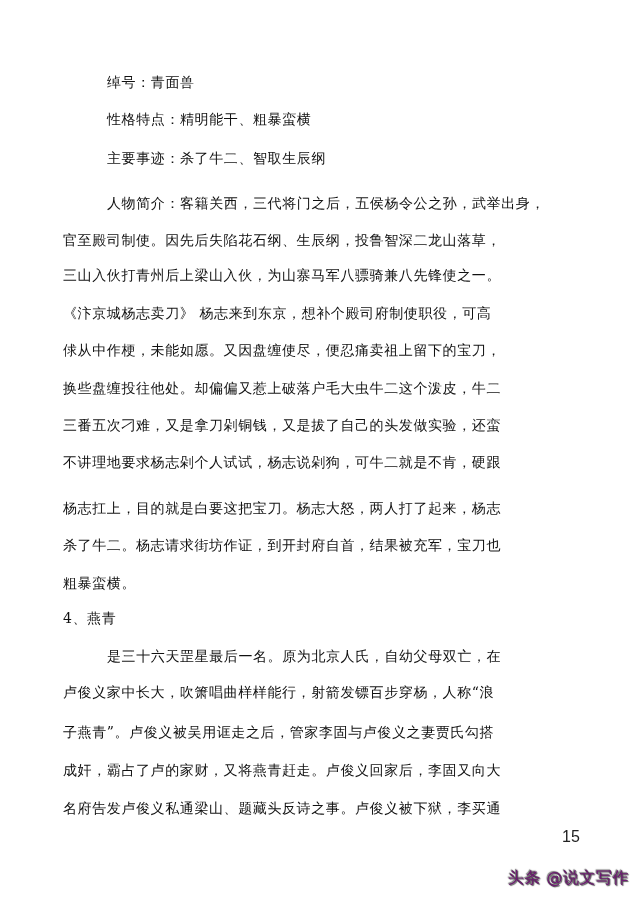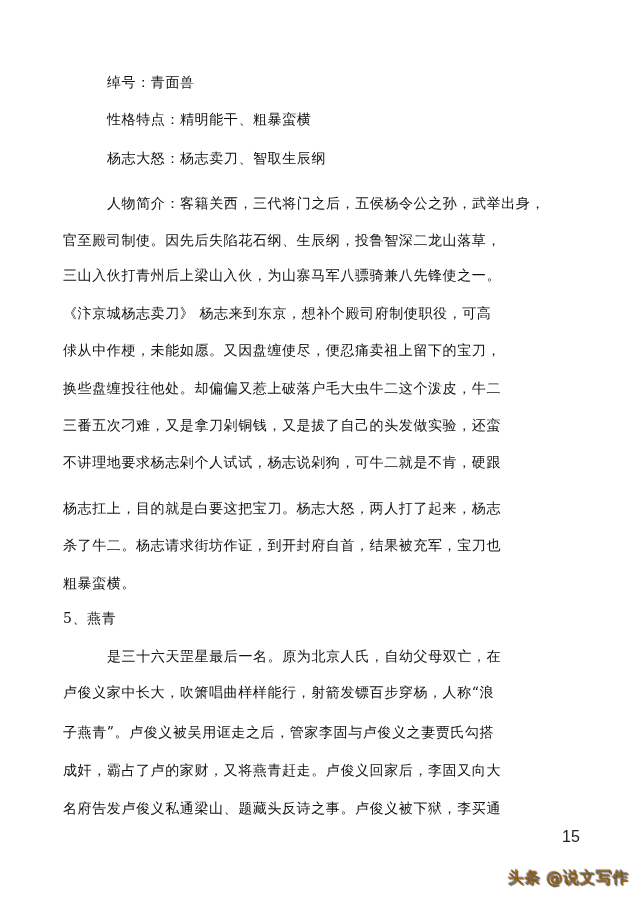--- a/index.html
+++ b/index.html
@@ -11,43 +11,43 @@
     position: absolute; left: 63px; white-space: nowrap;
     font-size: 14px; line-height: 24px; letter-spacing: 0.6px;
   }
   .indent { left: 107px; }
   .pagenum {
     position: absolute; left: 562px; top: 828px; font-size: 16px;
     font-family: "Liberation Sans", sans-serif; color: #222;
   }
   .watermark {
     position: absolute; left: 508px; top: 868px; font-size: 16px;
-    font-family: "DejaVu Sans", sans-serif; color: #a16207; letter-spacing: 0.5px;
+    font-family: "DejaVu Sans", sans-serif; color: #701a75; letter-spacing: 0.5px;
     text-shadow: 0 0 1px #333, 1px 1px 1px #555, -1px -1px 1px #777;
   }
 </style>
 </head>
 <body>
 
 <div id="doc">
     <div class="line indent" style="top: 70px;">绰号：青面兽</div>
     <div class="line indent" style="top: 108px; font-family: Liberation Mono, monospace;">性格特点：精明能干、粗暴蛮横</div>
-    <div class="line indent" style="top: 146px;">杨志大怒：杨志卖刀、智取生辰纲</div>
+    <div class="line indent" style="top: 146px;">主要事迹：杀了牛二、智取生辰纲</div>
     <div class="line indent" style="top: 191px;">人物简介：客籍关西，三代将门之后，五侯杨令公之孙，武举出身，</div>
     <div class="line" style="top: 228px;">官至殿司制使。因先后失陷花石纲、生辰纲，投鲁智深二龙山落草，</div>
     <div class="line" style="top: 263px;">三山入伙打青州后上梁山入伙，为山寨马军八骠骑兼八先锋使之一。</div>
     <div class="line" style="top: 301px;">《汴京城杨志卖刀》 杨志来到东京，想补个殿司府制使职役，可高</div>
     <div class="line" style="top: 338px;">俅从中作梗，未能如愿。又因盘缠使尽，便忍痛卖祖上留下的宝刀，</div>
     <div class="line" style="top: 376px;">换些盘缠投往他处。却偏偏又惹上破落户毛大虫牛二这个泼皮，牛二</div>
     <div class="line" style="top: 413px;">三番五次刁难，又是拿刀剁铜钱，又是拔了自己的头发做实验，还蛮</div>
     <div class="line" style="top: 450px;">不讲理地要求杨志剁个人试试，杨志说剁狗，可牛二就是不肯，硬跟</div>
     <div class="line" style="top: 496px;">杨志扛上，目的就是白要这把宝刀。杨志大怒，两人打了起来，杨志</div>
     <div class="line" style="top: 533px;">杀了牛二。杨志请求街坊作证，到开封府自首，结果被充军，宝刀也</div>
     <div class="line" style="top: 571px;">粗暴蛮横。</div>
-    <div class="line" style="top: 606px;">5、燕青</div>
+    <div class="line" style="top: 606px;">4、燕青</div>
     <div class="line indent" style="top: 644px;">是三十六天罡星最后一名。原为北京人氏，自幼父母双亡，在</div>
     <div class="line" style="top: 680px;">卢俊义家中长大，吹箫唱曲样样能行，射箭发镖百步穿杨，人称“浪</div>
     <div class="line" style="top: 720px;">子燕青”。卢俊义被吴用诓走之后，管家李固与卢俊义之妻贾氏勾搭</div>
     <div class="line" style="top: 758px;">成奸，霸占了卢的家财，又将燕青赶走。卢俊义回家后，李固又向大</div>
     <div class="line" style="top: 796px;">名府告发卢俊义私通梁山、题藏头反诗之事。卢俊义被下狱，李买通</div>
   </div>
 
 <div class="pagenum">15</div>
 <div class="watermark">头条 @说文写作</div>
 

